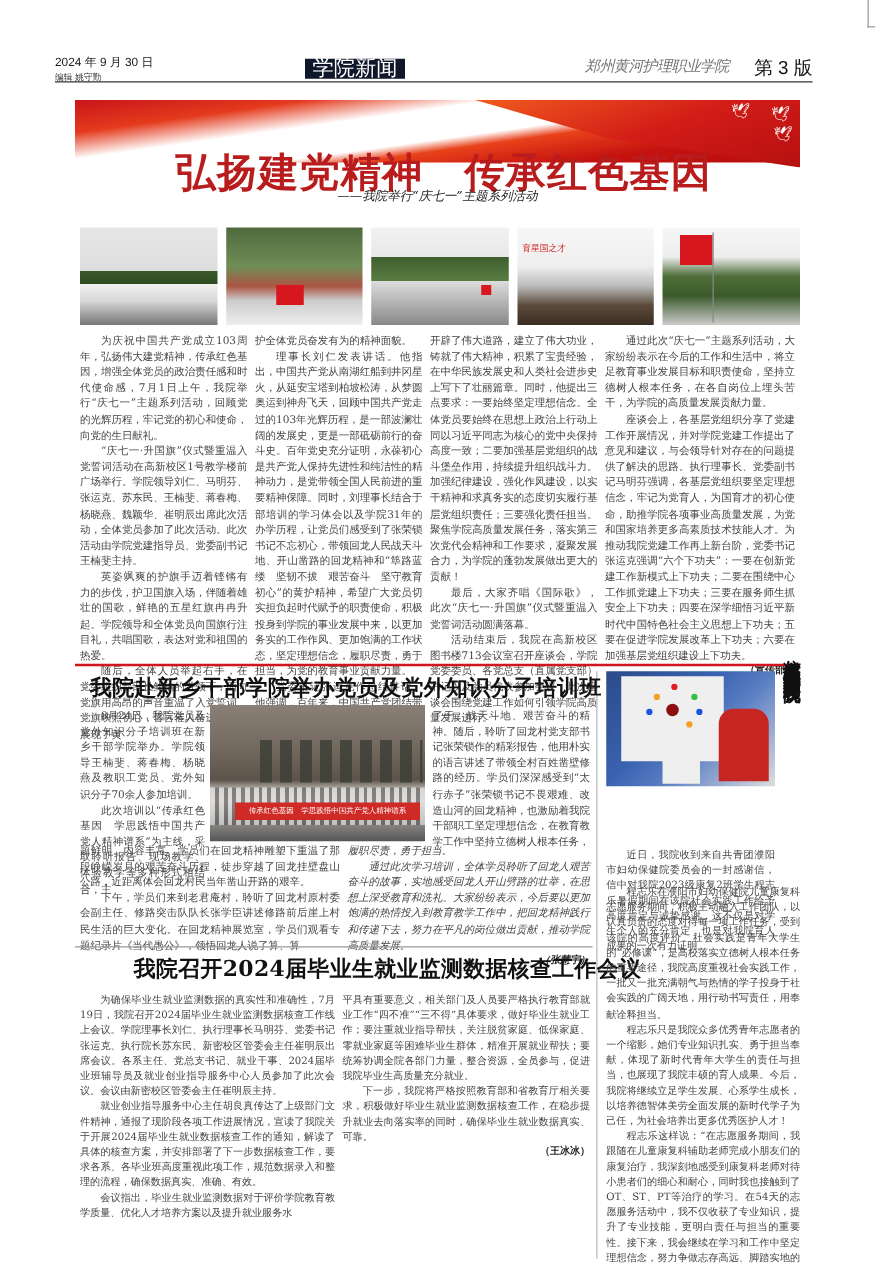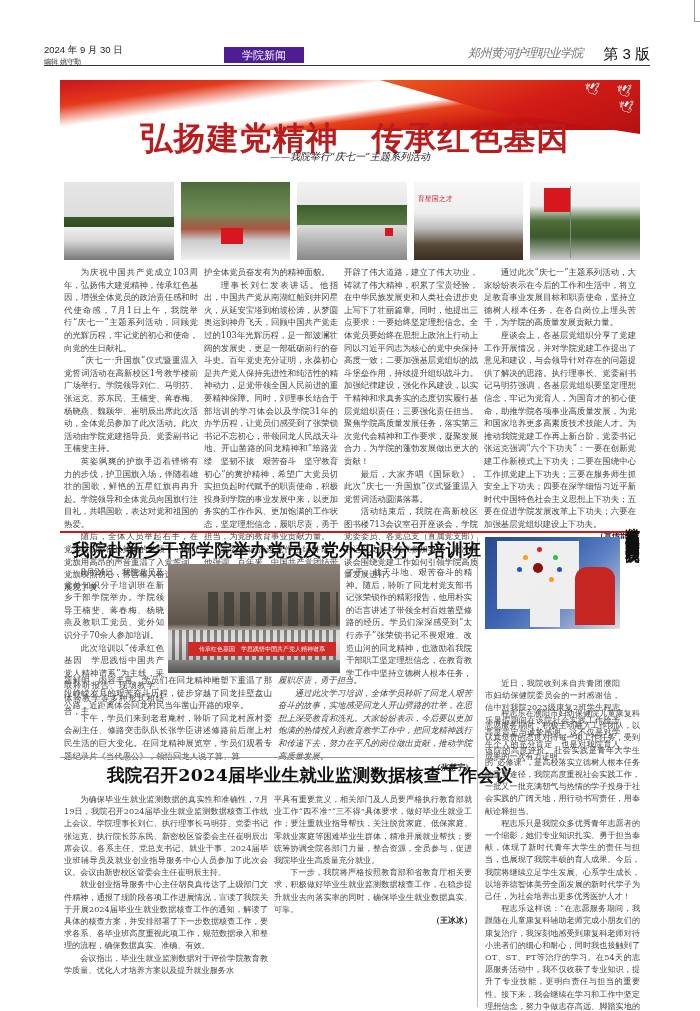--- a/index.html
+++ b/index.html
@@ -1,21 +1,21 @@
 <!DOCTYPE html>
 <html><head>
 <meta charset="utf-8">
 <style>
   * { box-sizing: border-box; margin: 0; padding: 0; }
   body { width: 700px; height: 1011px; background: #fff; font-family: "DejaVu Serif", serif; color: #333; position: relative; overflow: hidden; }
   .corner-mark { position: absolute; right: 0; top: 0; width: 6px; height: 22px; border-left: 1px solid #999; border-bottom: 1px solid #999; }
   .header { position: absolute; left: 44px; top: 44px; width: 606px; height: 22px; border-bottom: 1px solid #333; }
   .header .date { position: absolute; left: 0; top: 0; font-family: "Liberation Sans", sans-serif; font-size: 9.5px; color: #222; }
   .header .editor { position: absolute; left: 0; top: 13px; font-family: "Liberation Sans", sans-serif; font-size: 7px; color: #333; }
-  .header .section { position: absolute; left: 180px; top: 3px; width: 80px; height: 16px; background: #4c1d95; color: #fff; font-family: "Liberation Sans", sans-serif; font-size: 11px; text-align: center; line-height: 16px; }
+  .header .section { position: absolute; left: 200px; top: 3px; width: 80px; height: 16px; background: #0f172a; color: #fff; font-family: "Liberation Sans", sans-serif; font-size: 17px; text-align: center; line-height: 16px; }
   .header .masthead { position: absolute; left: 424px; top: 1px; font-family: "DejaVu Serif", serif; font-style: italic; color: #737373; font-size: 12px; letter-spacing: -0.5px; }
   .header .page-no { position: absolute; right: 0; top: 1px; font-family: "Liberation Sans", sans-serif; font-size: 15px; color: #111; }
 
   .banner { position: absolute; left: 60px; top: 80px; width: 580px; height: 100px; overflow: hidden; }
   .ribbon { position: absolute; left: 0; top: 0; width: 580px; height: 50px;
     background: linear-gradient(172deg, #c9151a 0%, #e43a1d 20%, #fff 36%, #fff 55%, #e8421b 62%, #c5120f 80%, #b80e10 100%); }
   .ribbon2 { position: absolute; right: 0; top: 0; width: 260px; height: 60px;
     background: linear-gradient(160deg, #f05a1f 0%, #d21c17 50%, #b30f10 100%); clip-path: polygon(0 0, 100% 0, 100% 90%, 40% 50%); }
   .dove { position: absolute; color: #fff; font-size: 12px; }
   .banner .title { position: absolute; left: 10px; right: 0; top: 37px; text-align: center; font-size: 32px; color: #b91c1c; letter-spacing: 1px; font-family: "DejaVu Serif", serif; font-weight: bold; }

